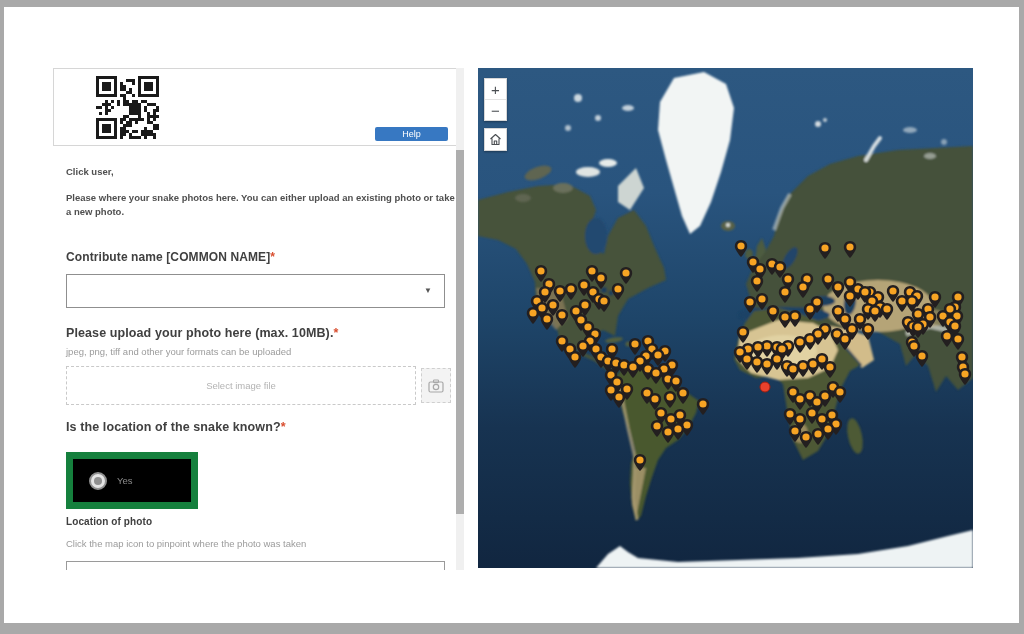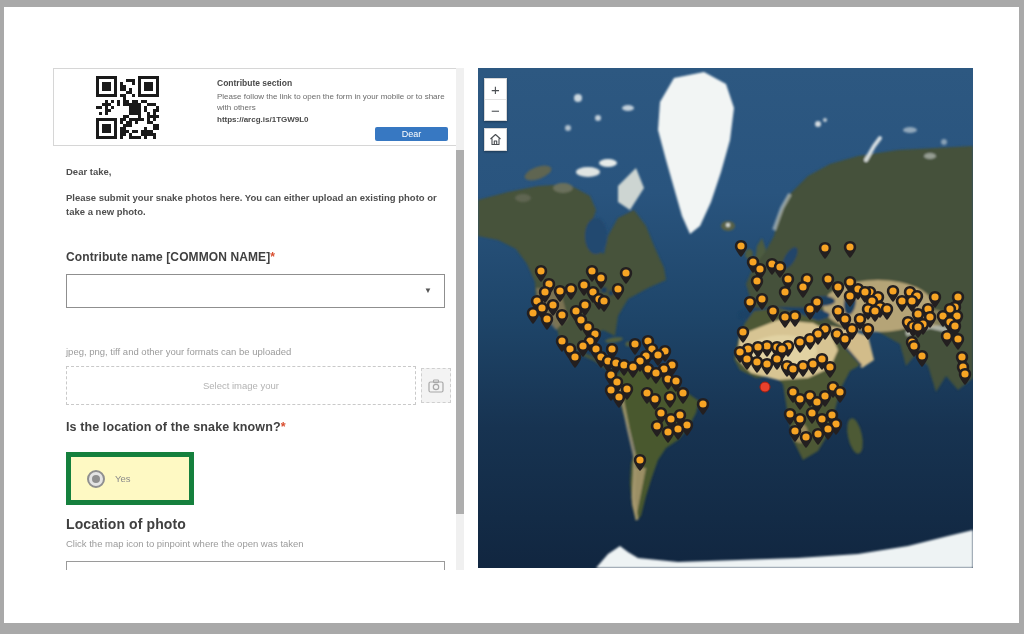--- a/index.html
+++ b/index.html
@@ -24,21 +24,21 @@
   .q-label{position:absolute;left:16px;font-size:12px;font-weight:bold;color:#404040;letter-spacing:.1px;}
   .req{color:#d94f30;}
   .hint{position:absolute;left:16px;font-size:9.5px;color:#9b9b9b;}
   .select-box{position:absolute;left:16px;top:206px;width:377px;height:32px;border:1px solid #8f8f8f;background:#fff;cursor:pointer;}
   .select-box .chev{position:absolute;right:12px;top:11px;font-size:8px;color:#555;}
   .upload-box{position:absolute;left:16px;top:298px;width:348px;height:37px;border:1px dashed #c9c9c9;background:#fff;
     color:#b3b3b3;font-size:9.5px;text-align:center;line-height:37px;cursor:pointer;}
   .camera-btn{position:absolute;left:371px;top:300px;width:28px;height:33px;border:1px dashed #cfcfcf;background:#f3f3f3;
     display:flex;align-items:center;justify-content:center;cursor:pointer;}
   .radio-chip{position:absolute;top:384px;height:43px;display:flex;align-items:center;cursor:pointer;font-size:9.5px;color:#8b8b8b;}
-  .chip-yes{left:16px;width:118px;background:#fef9c3;border:5px solid #15803d;}
+  .chip-yes{left:16px;width:118px;background:#000000;border:7px solid #15803d;}
   .chip-no{left:144px;width:120px;background:#fff;border:1px solid #9a9a9a;}
   .radio{width:14px;height:14px;border:2px solid #8f8f8f;border-radius:50%;margin:0 10px 0 16px;position:relative;background:#fff;}
   .radio.sel::after{content:"";position:absolute;left:3px;top:3px;width:8px;height:8px;border-radius:50%;background:#8f8f8f;}
   .chip-yes .radio{background:#e4e4e4;}
   .loc-input{position:absolute;left:16px;top:493px;width:377px;height:28px;border:1px solid #9a9a9a;background:#fff;}
 
   
   .scroll-track{position:absolute;left:456px;top:68px;width:8px;height:502px;background:#f0f0f0;}
   .scroll-thumb{position:absolute;left:456px;top:150px;width:8px;height:364px;background:#aeaeae;cursor:pointer;}
 
@@ -193,62 +193,59 @@
         <rect x="0" y="0" width="7" height="7" fill="#1a1a1a"></rect>
         <rect x="1" y="1" width="5" height="5" fill="#fff"></rect>
         <rect x="2" y="2" width="3" height="3" fill="#1a1a1a"></rect>
         <rect x="14" y="0" width="7" height="7" fill="#1a1a1a"></rect>
         <rect x="15" y="1" width="5" height="5" fill="#fff"></rect>
         <rect x="16" y="2" width="3" height="3" fill="#1a1a1a"></rect>
         <rect x="0" y="14" width="7" height="7" fill="#1a1a1a"></rect>
         <rect x="1" y="15" width="5" height="5" fill="#fff"></rect>
         <rect x="2" y="16" width="3" height="3" fill="#1a1a1a"></rect>
       </svg>
-    <div class="card-text">
-      <div class="card-title">Contribute section</div>
-      <div>Please follow the link to open the form in your mobile or to share</div>
-      <div>with others</div>
-      <div class="card-link">https://arcg.is/1TGW9L0</div>
-    </div>
-    <div class="help-btn">Dear</div>
+    <div class="help-btn">Help</div>
   </div>
 
   <div class="intro">
-    <div>Dear take,</div>
-    <div class="msg">Please submit your snake photos here. You can either upload an existing photo or take a new photo.</div>
+    <div>Click user,</div>
+    <div class="msg">Please where your snake photos here. You can either upload an existing photo or take a new photo.</div>
   </div>
 
   <div class="q-label" style="top:182px;">
     <span>Contribute name [COMMON NAME]</span><span class="req">*</span>
   </div>
   <div class="select-box">
     <span></span>
     <span class="chev">▼</span>
   </div>
 
+  <div class="q-label" style="top:258px;font-size:12.5px;">
+    <span>Please upload your photo here (max. 10MB).</span><span class="req">*</span>
+  </div>
   <div class="hint" style="top:278px;">jpeg, png, tiff and other your formats can be uploaded</div>
-  <div class="upload-box">Select image your</div>
+  <div class="upload-box">Select image file</div>
   <div class="camera-btn">
     <svg width="16" height="14" viewBox="0 0 16 14">
       <rect x="1" y="3" width="14" height="10" rx="1.5" fill="none" stroke="#a8a8a8" stroke-width="1.2"></rect>
       <rect x="5.5" y="1" width="5" height="2.6" rx="0.8" fill="none" stroke="#a8a8a8" stroke-width="1.1"></rect>
       <circle cx="8" cy="8" r="2.7" fill="none" stroke="#a8a8a8" stroke-width="1.2"></circle>
     </svg>
   </div>
 
   <div class="q-label" style="top:352px;font-size:12.5px;">
     <span>Is the location of the snake known?</span><span class="req">*</span>
   </div>
   <div class="radio-chip chip-yes">
     <span class="radio sel"></span>
     <span>Yes</span>
   </div>
 
-  <div class="q-label" style="top:448px;font-size:14px;">Location of photo</div>
-  <div class="hint" style="top:470px;">Click the map icon to pinpoint where the open was taken</div>
+  <div class="q-label" style="top:448px;font-size:10px;">Location of photo</div>
+  <div class="hint" style="top:470px;">Click the map icon to pinpoint where the photo was taken</div>
   <div class="loc-input"></div>
 </div>
 
 <div class="scroll-track"></div>
 <div class="scroll-thumb"></div>
 
 <div class="map">
   <svg class="world" width="495" height="500" viewBox="0 0 495 500">
     <defs>
       <linearGradient id="ocean" x1="0" y1="0" x2="0" y2="1">

